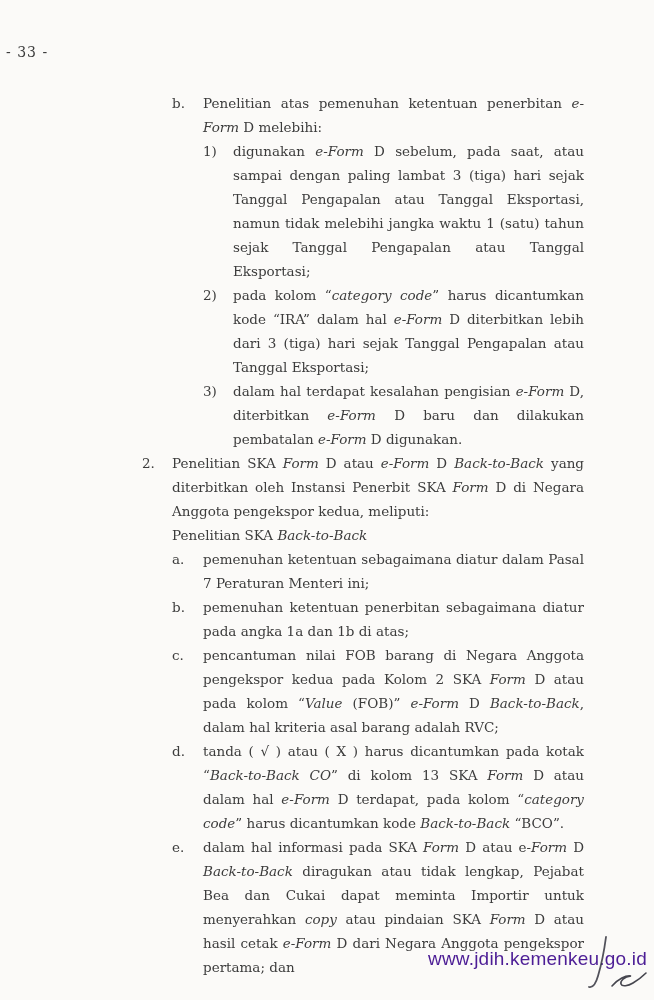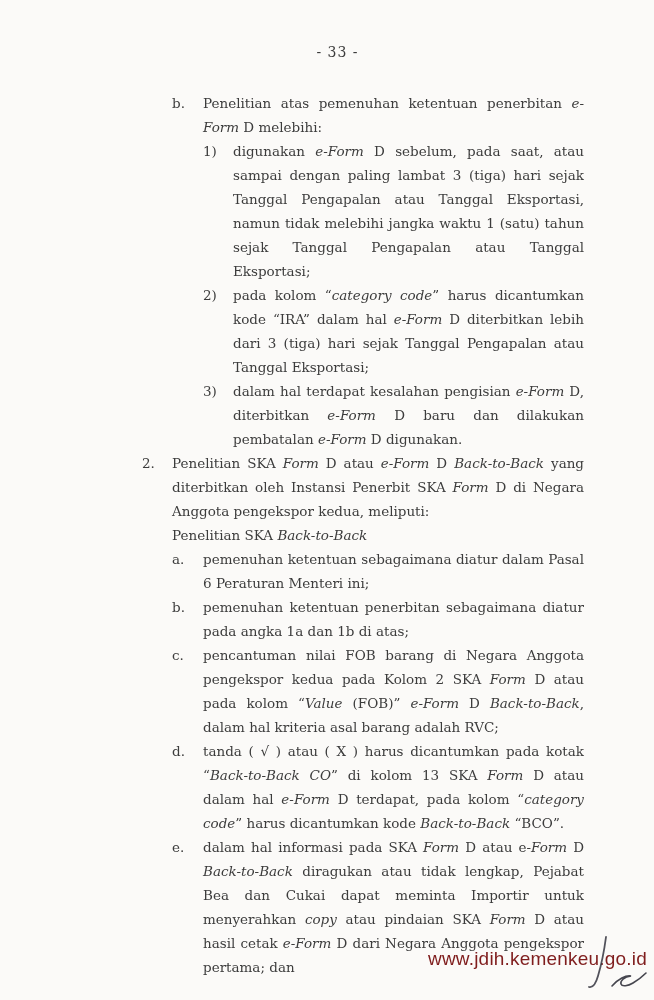--- a/index.html
+++ b/index.html
@@ -11,24 +11,23 @@
   .page {
     position:relative;
     width:654px; height:1000px;
     background:#fbfaf8;
     overflow:hidden;
     color:#3c3c3c;
   }
   .page-number {
     position:absolute;
     top:44px; left:0; width:100%;
-    text-align:center;
     font-size:14px;
     letter-spacing:1px;
-    padding-left:21px;
+    padding-left:6px;
     box-sizing:border-box;
   }
   .content {
     position:absolute;
     top:91px; left:142px; width:442px;
     font-size:13.5px;
     line-height:24px;
     text-align:justify;
   }
   .li { display:flex; align-items:flex-start; }
@@ -38,21 +37,21 @@
   .body { flex:1 1 auto; min-width:0; }
   .indent-1 { margin-left:30px; }
   .text { text-align:justify; }
   .text i { font-style:italic; }
   .footer-url {
     position:absolute;
     left:428px; top:948px;
     font-family:"Liberation Sans", sans-serif;
     font-size:19px;
     letter-spacing:0.2px;
-    color:#7f1d1d;
+    color:#4c1d95;
     white-space:nowrap;
   }
   .ink-marks {
     position:absolute;
     left:0; top:0;
     pointer-events:none;
   }
 </style>
 </head>
 <body>
@@ -86,21 +85,21 @@
     </div>
 
     <div class="li">
       <span class="marker m30">2.</span>
       <div class="body">
         <div class="text"><span>Penelitian SKA </span><i>Form</i><span> D atau </span><i>e-Form</i><span> D </span><i>Back-to-Back</i><span> yang diterbitkan oleh Instansi Penerbit SKA </span><i>Form</i><span> D di Negara Anggota pengekspor kedua, meliputi:</span></div>
         <div class="text"><span>Penelitian SKA </span><i>Back-to-Back</i></div>
 
         <div class="li">
           <span class="marker m31">a.</span>
-          <div class="body text"><span>pemenuhan ketentuan sebagaimana diatur dalam Pasal 6 Peraturan Menteri ini;</span></div>
+          <div class="body text"><span>pemenuhan ketentuan sebagaimana diatur dalam Pasal 7 Peraturan Menteri ini;</span></div>
         </div>
 
         <div class="li">
           <span class="marker m31">b.</span>
           <div class="body text"><span>pemenuhan ketentuan penerbitan sebagaimana diatur pada angka 1a dan 1b di atas;</span></div>
         </div>
 
         <div class="li">
           <span class="marker m31">c.</span>
           <div class="body text"><span>pencantuman nilai FOB barang di Negara Anggota pengekspor kedua pada Kolom 2 SKA </span><i>Form</i><span> D atau pada kolom “</span><i>Value</i><span> (FOB)” </span><i>e-Form</i><span> D </span><i>Back-to-Back</i><span>, dalam hal kriteria asal barang adalah RVC;</span></div>

